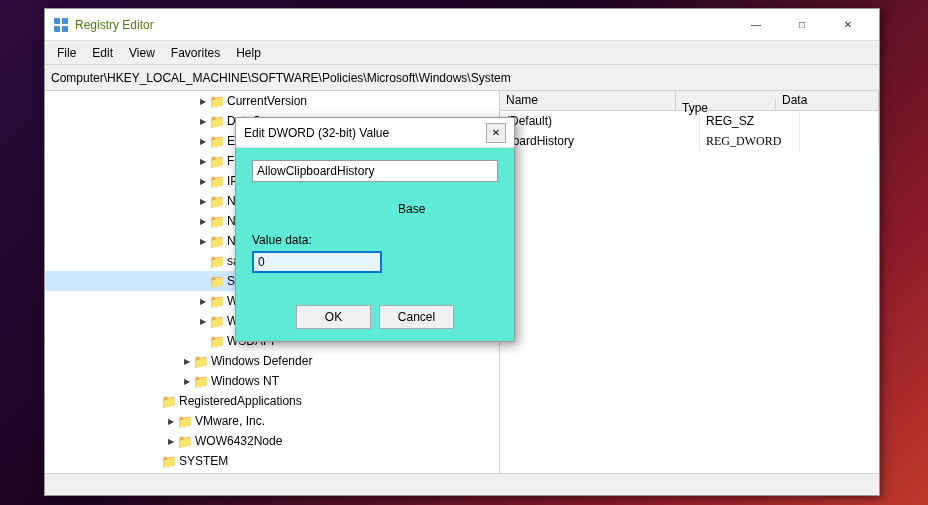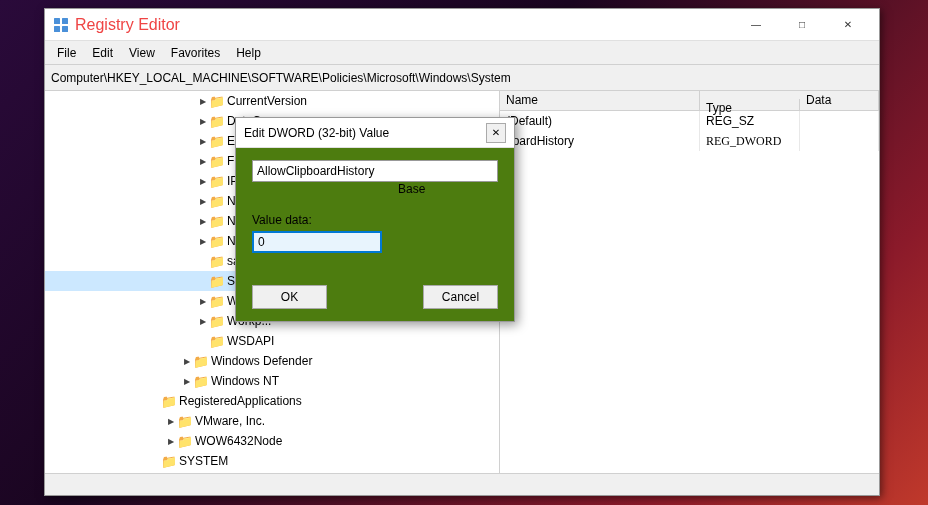--- a/index.html
+++ b/index.html
@@ -43,22 +43,22 @@
       display: flex;
       align-items: center;
       justify-content: center;
     }
     .title-bar-icon svg {
       width: 16px;
       height: 16px;
     }
     .title-bar-title {
       flex: 1;
-      font-size: 16px;
-      color: #ef4444;
+      font-size: 12px;
+      color: #4d7c0f;
     }
     .title-bar-controls {
       display: flex;
       gap: 0;
     }
     .title-bar-btn {
       width: 46px;
       height: 32px;
       border: none;
       background: transparent;
@@ -208,21 +208,21 @@
       justify-content: flex-start;
       pointer-events: none;
     }
 
     
     .dialog {
       position: absolute;
       top: 108px;
       left: 190px;
       width: 280px;
-      background: #4d7c0f;
+      background: #5eead4;
       border: 1px solid #999;
       box-shadow: 3px 3px 10px rgba(0,0,0,0.4);
       pointer-events: all;
     }
     .dialog-title-bar {
       height: 30px;
       background: #fff;
       display: flex;
       align-items: center;
       padding: 0 8px;
@@ -256,21 +256,21 @@
       margin-bottom: 4px;
     }
     .text-input {
       width: 100%;
       height: 22px;
       border: 1px solid #999;
       background: #fff;
       padding: 2px 4px;
       font-size: 12px;
       outline: none;
-      margin-bottom: 0;
+      margin-bottom: 20px;
     }
     .text-input.highlighted {
       border: 2px solid #0078d4;
       background: #e8f4fd;
     }
 
     .value-row {
       display: flex;
       gap: 16px;
       margin-bottom: 16px;
@@ -298,21 +298,21 @@
       cursor: pointer;
     }
     .radio-input {
       width: 14px;
       height: 14px;
       accent-color: #0078d4;
     }
 
     .dialog-buttons {
       display: flex;
-      justify-content: space-between;
+      justify-content: center;
       gap: 8px;
       padding: 4px 16px 12px;
     }
     .dialog-btn {
       width: 75px;
       height: 24px;
       border: 1px solid #aaa;
       background: #f0f0f0;
       cursor: pointer;
       font-size: 12px;
@@ -458,21 +458,21 @@
       <div class="tree-item" style="padding-left:52px;">
         
         
         
       </div>
 
     </div>
 
     <div class="right-panel">
       <div class="right-panel-header">
-        <span class="col-header" style="width:200px;">Name</span>
+        <span class="col-header" style="width:176px;">Name</span>
         <span class="col-header" style="width:100px;margin-top:8px;">Type</span>
         <span class="col-header" style="flex:1;">Data</span>
       </div>
       <div class="right-panel-row">
         <span class="cell" style="width:200px;">(Default)</span>
         <span class="cell" style="width:100px;">REG_SZ</span>
         <span class="cell" style="flex:1;"></span>
       </div>
       <div class="right-panel-row">
         <span class="cell" style="width:200px;">boardHistory</span>

